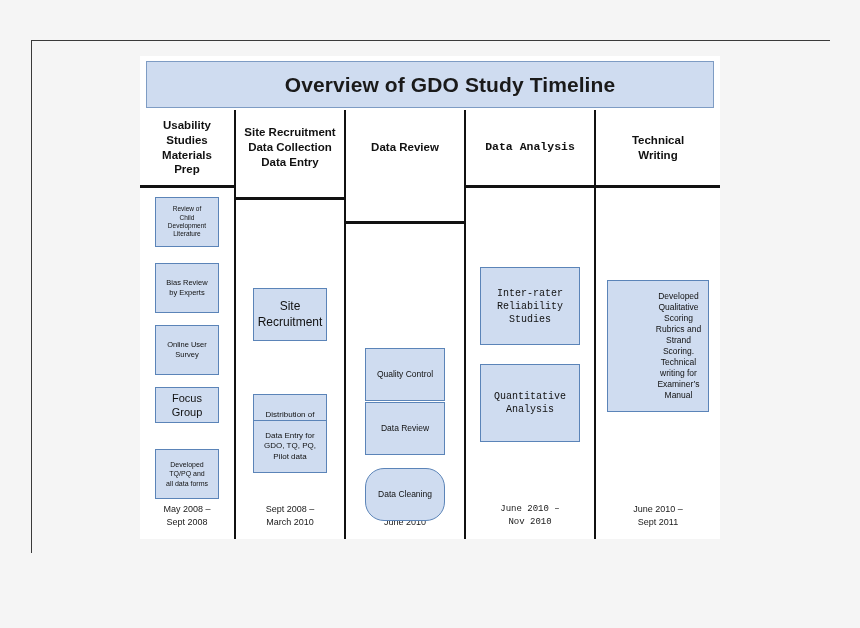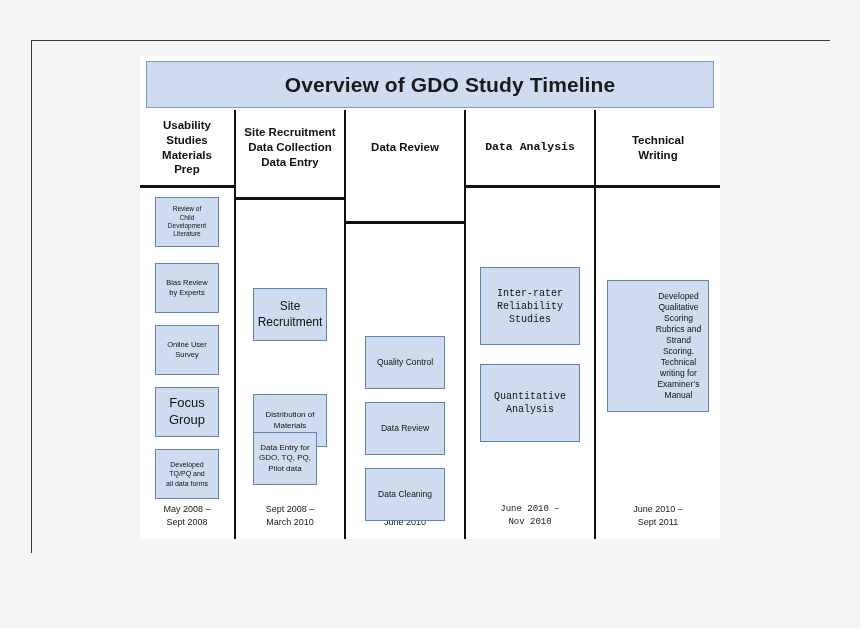--- a/index.html
+++ b/index.html
@@ -154,52 +154,52 @@
         <div class="header-rule"></div>
         <div class="col-body">
           <div class="node-box" style="top: 9px; height: 50px; width: 64px; left: calc(50% - 32px); font-size: 6.5px; white-space: pre-line;">Review  of
 Child
 Development
 Literature</div>
           <div class="node-box" style="top: 137px; height: 50px; width: 64px; left: calc(50% - 32px); font-size: 7.5px; white-space: pre-line;">Online User
 Survey</div>
           <div class="node-box" style="top: 75px; height: 50px; width: 64px; left: calc(50% - 32px); font-size: 7.5px; white-space: pre-line;">Bias Review
 by Experts</div>
-          <div class="node-box" style="top: 199px; height: 50px; width: 64px; left: calc(50% - 32px); font-size: 13px; white-space: pre-line;">Focus Group</div>
+          <div class="node-box" style="top: 199px; height: 36px; width: 64px; left: calc(50% - 32px); font-size: 11px; white-space: pre-line;">Focus Group</div>
           <div class="node-box" style="top: 261px; height: 50px; width: 64px; left: calc(50% - 32px); font-size: 7px; white-space: pre-line;">Developed
 TQ/PQ and
 all data forms</div>
         </div>
         <div class="col-footer">May 2008 –
 Sept 2008</div>
       </div>
       <div class="column col-1">
         <div class="col-header" style="white-space: pre-line;">Site Recruitment
 Data Collection
 Data Entry</div>
         <div class="header-rule"></div>
         <div class="col-body">
           <div class="node-box" style="top: 76px; height: 53px; width: 74px; left: calc(50% - 37px); font-size: 12px; white-space: pre-line;">Site
 Recruitment</div>
           <div class="node-box" style="top: 142px; height: 53px; width: 74px; left: calc(50% - 37px); font-size: 8px; white-space: pre-line; margin-top: 40px;">Distribution of
 Materials</div>
-          <div class="node-box" style="top: 220px; height: 53px; width: 64px; left: calc(50% - 37px); font-size: 8px; white-space: pre-line;">Data Entry for
+          <div class="node-box" style="top: 208px; height: 53px; width: 74px; left: calc(50% - 37px); font-size: 8px; white-space: pre-line;">Data Entry for
 GDO, TQ, PQ,
 Pilot data</div>
         </div>
         <div class="col-footer">Sept 2008 –
 March 2010</div>
       </div>
       <div class="column col-2">
         <div class="col-header" style="white-space: pre-line;">Data Review</div>
         <div class="header-rule"></div>
         <div class="col-body">
-          <div class="node-box" style="top: 76px; height: 53px; width: 80px; left: calc(50% - 40px); font-size: 8.5px; white-space: pre-line;">Quality Control</div>
+          <div class="node-box" style="top: 88px; height: 53px; width: 80px; left: calc(50% - 40px); font-size: 8.5px; white-space: pre-line;">Quality Control</div>
           <div class="node-box" style="top: 142px; height: 53px; width: 80px; left: calc(50% - 40px); font-size: 8.5px; white-space: pre-line;">Data Review</div>
-          <div class="node-box" style="top: 208px; height: 53px; width: 80px; left: calc(50% - 40px); font-size: 8.5px; white-space: pre-line;">Data Cleaning</div>
+          <div class="node-box" style="top: 208px; height: 53px; width: 80px; left: calc(50% - 40px); font-size: 8.5px; white-space: pre-line; border-radius: 19px;">Data Cleaning</div>
         </div>
         <div class="col-footer">April  2010–
 June 2010</div>
       </div>
       <div class="column col-3">
         <div class="col-header" style="white-space: pre-line;">Data Analysis</div>
         <div class="header-rule"></div>
         <div class="col-body">
           <div class="node-box" style="top: 79px; height: 78px; width: 100px; left: calc(50% - 50px); font-size: 10px; white-space: pre-line;">Inter-rater
 Reliability Studies</div>

